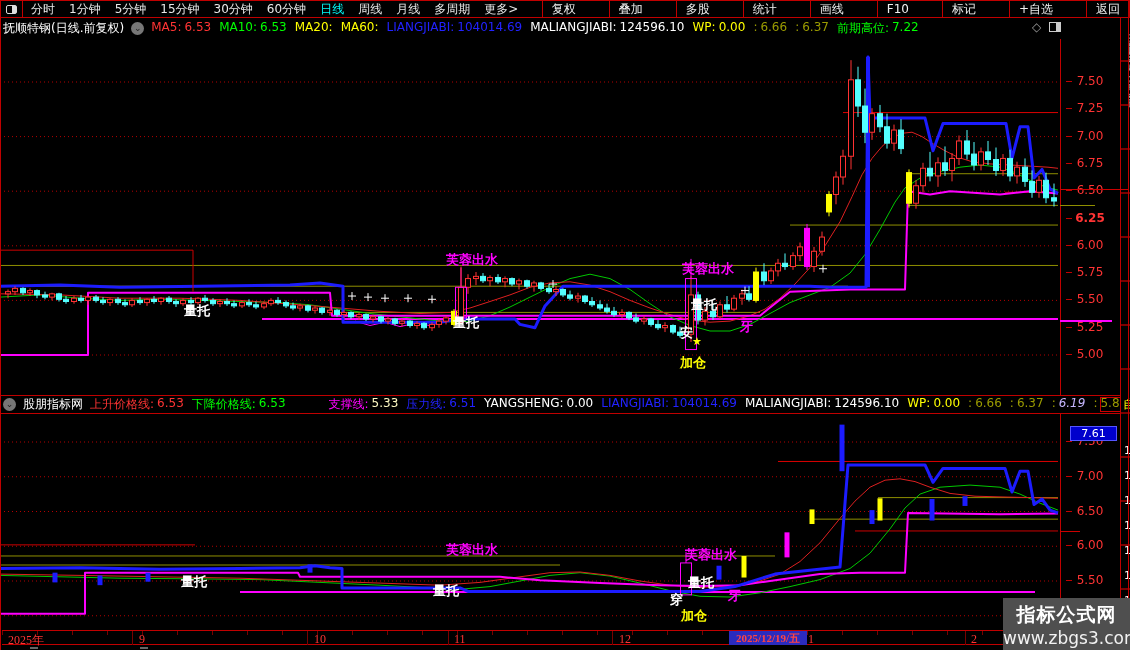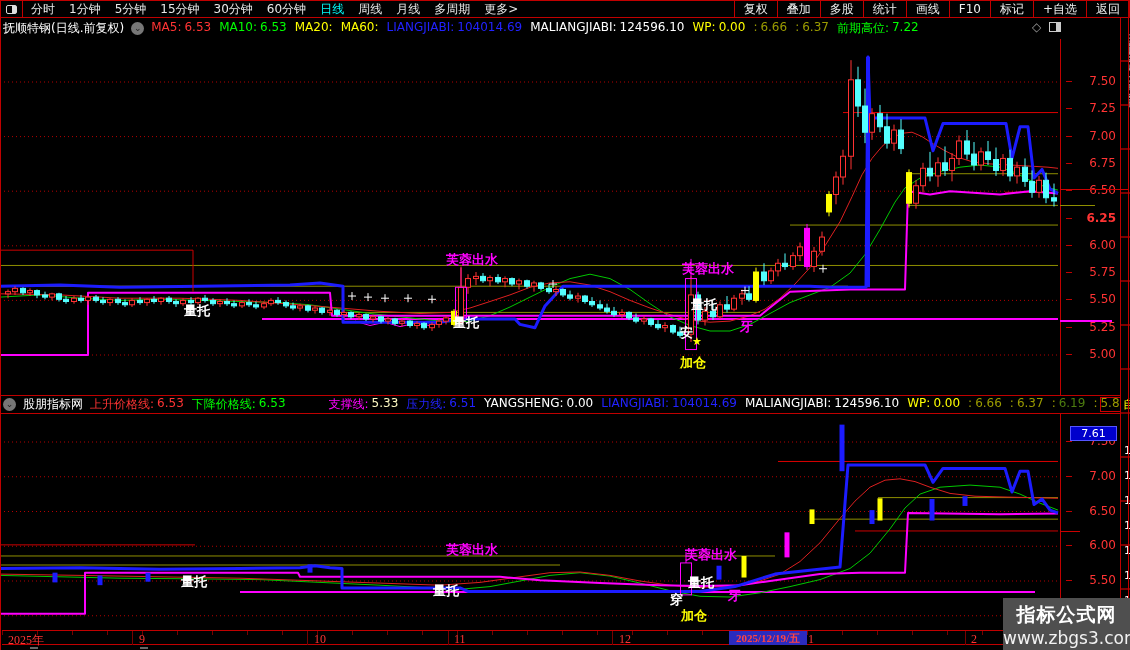--- a/index.html
+++ b/index.html
@@ -11,21 +11,21 @@
   
   .toolbar { left:0; top:0; width:1130px; height:18px; border-top:1px solid #c00000;
              border-bottom:1px solid #c00000; display:flex; align-items:center; }
   .win-box { width:23px; height:16px; border-right:1px solid #c00000; border-left:1px solid #c00000;
              display:flex; align-items:center; justify-content:center; }
   .win-glyph { width:11px; height:9px; border:1px solid #ddd; border-radius:2px; position:relative; }
   .win-glyph::after { content:""; position:absolute; right:0; top:0; width:4px; height:7px; background:#ddd; }
   .tabs { display:flex; gap:14px; padding-left:8px; }
   .tab { color:#e8e8e8; font-size:12px; line-height:16px; cursor:pointer; white-space:nowrap; }
   .tab.active { color:#00ffff; }
-  .tbuttons { margin-left:auto; display:flex; height:16px; }
+  .tbuttons { margin-left:auto; display:flex; height:16px;gap:24px; }
   .tbtn { color:#f0f0f0; font-size:12px; line-height:16px; padding:0 9px; border-left:1px solid #c00000; white-space:nowrap; }
   .tbtn:last-child { border-right:1px solid #c00000; }
 
   
   .infobar { left:0; top:18px; width:1130px; height:21px; display:flex; align-items:center; gap:7px;
              padding-left:3px; font-size:12px; white-space:nowrap; }
   .stock-title { color:#ffffff; }
   .chev-circle { width:13px; height:13px; border-radius:50%; background:#777; color:#222;
                  font-size:9px; line-height:12px; text-align:center; flex:0 0 auto; }
   .kv { display:flex; gap:3px; }
@@ -37,21 +37,21 @@
   
   .chart { background:#000; }
   #topchart { left:0; top:39px;  width:1060px; height:356px; }
   #botchart { left:0; top:414px; width:1060px; height:215px; }
   svg { overflow:visible; display:block; }
 
   
   .axis { left:1060px; width:60px; background:#000; border-left:1px solid #c00000; }
   #axisTop { top:39px;  height:356px; }
   #axisBot { top:414px; height:215px; }
-  .plabel { position:absolute; right:4px; width:52px; text-align:right; color:#ff3434; font-size:12px; }
+  .plabel { position:absolute; right:4px; width:52px; text-align:center; color:#ff3434; font-size:12px; }
   .plabel::before { content:""; position:absolute; left:2px; top:7px; width:6px; height:1px; background:#c00000; }
   .badge { position:absolute; left:9px; width:47px; height:15px; background:#0000cc; border:1px solid #5555ff;
            color:#fff; font-size:11px; line-height:13px; text-align:center; }
 
   
   .divider { left:0; top:395px; width:1130px; height:19px; border-top:1px solid #c00000; border-bottom:1px solid #c00000;
              display:flex; align-items:center; gap:7px; padding-left:3px; font-size:12px; white-space:nowrap; overflow:hidden; }
   .site { color:#ffffff; }
   .red-outline-box { position:absolute; left:1100px; top:397px; width:28px; height:15px; border:1px solid #cc0000; }
 
@@ -567,21 +567,21 @@
         <span class="kv">
           <span style="color: rgb(154, 154, 0);">:</span>
           <span style="color: rgb(154, 154, 0);">6.66</span>
         </span>
         <span class="kv">
           <span style="color: rgb(154, 154, 0);">:</span>
           <span style="color: rgb(154, 154, 0);">6.37</span>
         </span>
         <span class="kv">
           <span style="color: rgb(154, 154, 0);">:</span>
-          <span style="color: #4d7c0f;">6.19</span>
+          <span style="color: #c4b5fd; font-style: italic;">6.19</span>
         </span>
         <span class="kv">
           <span style="color: rgb(154, 154, 0);">:</span>
           <span style="color: rgb(154, 154, 0);">5.82</span>
         </span>
         <span class="kv">
           <span style="color: rgb(0, 255, 0);">前期高位:</span>
         </span>
       </span>
   </div>

